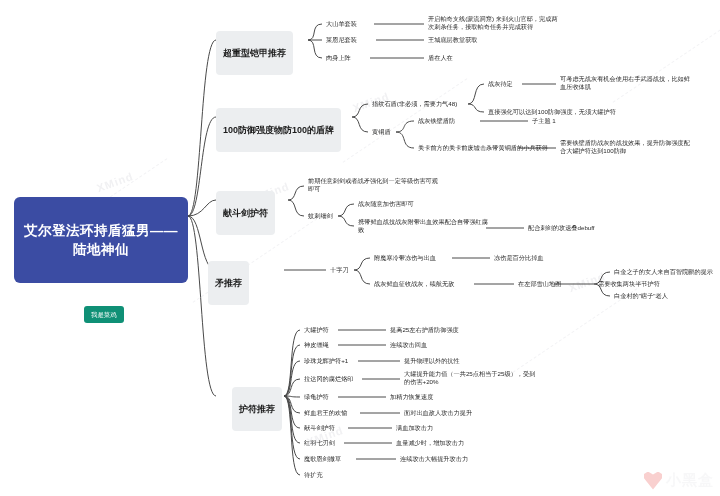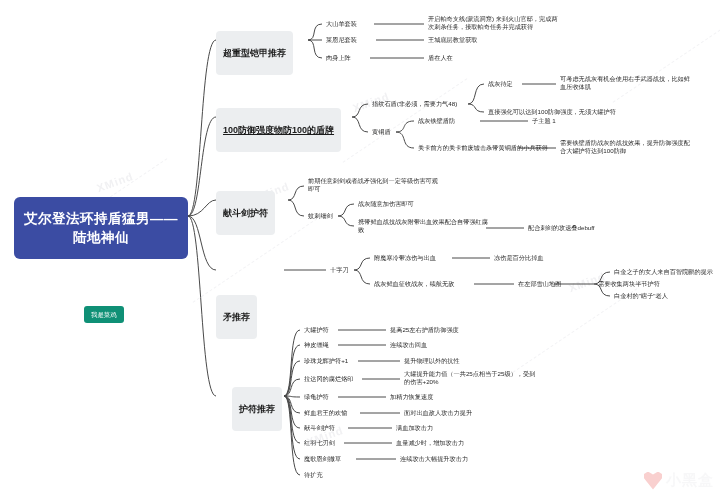--- a/index.html
+++ b/index.html
@@ -28,21 +28,21 @@
   }
   
   .root {
     background: #3b4ca3;
     color: #ffffff;
     font-weight: bold;
     font-size: 13.5px;
     line-height: 19px;
     text-align: center;
     border-radius: 6px;
-    padding: 12px 10px;
+    padding: 24px 10px;
     letter-spacing: .5px;
   }
   
   .branch {
     background: #eceef0;
     color: #1b1b1b;
     font-size: 9px;
     font-weight: bold;
     line-height: 12px;
     text-align: center;
@@ -210,21 +210,21 @@
   <div class="node lvl2" style="left:326px; top:20px;">大山羊套装</div>
   <div class="node lvl3 wrap2" style="left:428px; top:15px; width:168px;">开启帕奇支线(蒙流洞窟) 来到火山官邸，完成两
 次刺杀任务，接取帕奇任务并完成获得</div>
 
   <div class="node lvl2" style="left:326px; top:36px;">莱恩尼套装</div>
   <div class="node lvl3" style="left:428px; top:36px;">王城底层教堂获取</div>
 
   <div class="node lvl2" style="left:326px; top:54px;">肉身上阵</div>
   <div class="node lvl3" style="left:428px; top:54px;">盾在人在</div>
 
-  <div class="node branch" style="left:216px; top:108px;text-decoration:underline;">100防御强度物防100的盾牌</div>
+  <div class="node branch" style="left:216px; top:108px;">100防御强度物防100的盾牌</div>
 
   <div class="node lvl2" style="left:372px; top:100px;">指纹石盾(非必须，需要力气48)</div>
   <div class="node lvl2" style="left:488px; top:80px;">战灰待定</div>
   <div class="node lvl3 wrap2" style="left:560px; top:75px; width:150px;">可考虑无战灰有机会使用右手武器战技，比如鲜
 血压收体肌</div>
   <div class="node lvl3" style="left:488px; top:108px;">直接强化可以达到100防御强度，无须大罐护符</div>
 
   <div class="node lvl2" style="left:372px; top:128px;">黄铜盾</div>
   <div class="node lvl2" style="left:418px; top:117px;">战灰铁壁盾防</div>
   <div class="node lvl3" style="left:532px; top:117px;">子主题 1</div>
@@ -236,21 +236,21 @@
 
   <div class="node lvl3 wrap2" style="left:308px; top:177px; width:172px;">前期任意刺剑或者战矛强化到一定等级伤害可观
 即可</div>
 
   <div class="node lvl2" style="left:308px; top:212px;">蚊刺细剑</div>
   <div class="node lvl3" style="left:358px; top:200px;">战灰随意加伤害即可</div>
   <div class="node lvl3 wrap2" style="left:358px; top:218px; width:130px;">携带鲜血战技战灰附带出血效果配合自带强红腐
 败</div>
   <div class="node lvl3" style="left:528px; top:224px;">配合刺剑的攻速叠debuff</div>
 
-  <div class="node branch" style="left:216px; top:261px;margin-top:34px;">矛推荐</div>
+  <div class="node branch" style="left:208px; top:261px;">矛推荐</div>
 
   <div class="node lvl2" style="left:330px; top:266px;">十字刀</div>
 
   <div class="node lvl2" style="left:374px; top:254px;">附魔寒冷带冻伤与出血</div>
   <div class="node lvl3" style="left:494px; top:254px;">冻伤是百分比掉血</div>
 
   <div class="node lvl2" style="left:374px; top:280px;">战灰鲜血征收战灰，续航无敌</div>
   <div class="node lvl3" style="left:518px; top:280px;">在左部雪山地图</div>
   <div class="node lvl3" style="left:598px; top:280px;">需要收集两块半节护符</div>
   <div class="node lvl3" style="left:614px; top:268px;">白金之子的女人来自百智院鹂的提示</div>

